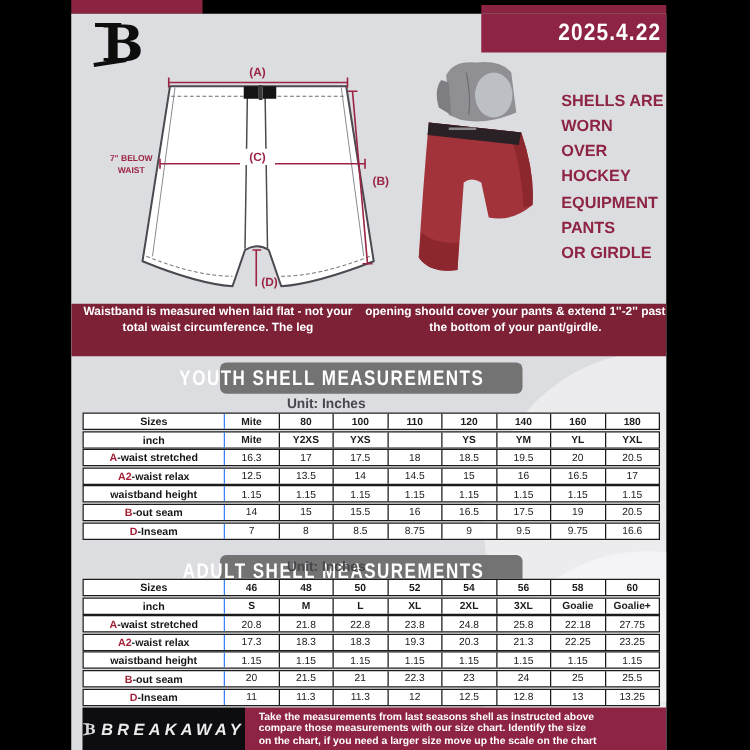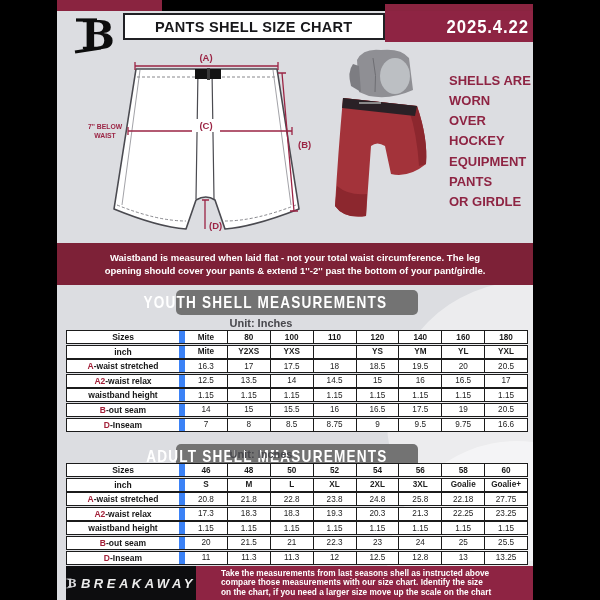--- a/index.html
+++ b/index.html
@@ -26,66 +26,63 @@
   }
   .date-box span{color:#fff;font-weight:bold;font-size:19px;letter-spacing:1px;transform:scaleX(.88);}
   
   .diagram{position:absolute;left:28px;top:42px;}
   .photo{position:absolute;left:272px;top:35px;}
   .caption{position:absolute;left:392px;top:60px;width:86px;color:#8e2443;font-size:13px;font-weight:bold;line-height:1.55;}
   
   .notice{
     position:absolute;left:0;top:232px;width:476px;height:42px;background:#7d2137;
     color:#fff;font-size:9.5px;font-weight:bold;text-align:center;line-height:13px;
-    display:flex;flex-direction:column;justify-content:center;
+    display:flex;flex-direction:row;justify-content:center;
   }
   
   .banner{
     position:absolute;left:119px;width:242px;height:25px;background:#737373;border-radius:5px;
     display:flex;align-items:center;justify-content:flex-end;
   }
   .banner span{color:#fff;font-weight:bold;font-size:17px;letter-spacing:1.5px;transform:scaleX(.8);white-space:nowrap;}
   .unit{position:absolute;left:0;width:408px;text-align:center;color:#47474c;font-size:11px;font-weight:bold;}
   
   .mtable{position:absolute;left:9px;width:462px;}
   .t-row{display:flex;height:12px;margin-bottom:0.6px;border:1px solid #1b1b1b;background:#fff;box-sizing:content-box;}
-  .t-label{width:112px;border-right:6px solid #3b82f6;display:flex;align-items:center;justify-content:center;
+  .t-label{width:112px;border-right:1px solid #3b82f6;display:flex;align-items:center;justify-content:center;
     font-size:8.5px;font-weight:bold;color:#161616;white-space:nowrap;}
   .t-cell{flex:1;border-right:1px solid #1b1b1b;display:flex;align-items:center;justify-content:center;
     font-size:8.2px;color:#1c1c1c;}
   .t-cell:last-child{border-right:none;}
   .t-row.hdr .t-cell{font-weight:bold;}
   .red{color:#a32038;}
   
   .f-black{position:absolute;left:9px;top:555px;width:130px;height:34px;background:#0d0d0f;
     display:flex;align-items:center;justify-content:center;gap:5px;}
   .f-brand{color:#ececec;font-size:13px;font-weight:bold;letter-spacing:3.5px;font-style:italic;}
   .f-maroon{position:absolute;left:139px;top:555px;width:337px;height:34px;background:#8e2443;box-sizing:border-box;
-    padding:3px 25px;color:#fff;font-size:8.3px;font-weight:bold;line-height:9.4px;}
+    padding:3px 11px;color:#fff;font-size:8.3px;font-weight:bold;line-height:9.4px;}
 </style>
 </head>
 <body>
 
 <div class="remnant" style="left:57px;top:0;width:105px;height:11px;"></div>
 <div class="remnant" style="left:385px;top:4px;width:148px;height:7px;"></div>
 
 <div class="page">
 
   <div class="wm" style="left:330px;top:270px;width:280px;height:280px;"></div>
   <div class="wm" style="left:330px;top:430px;width:260px;height:260px;"></div>
 
   <div class="logo">
     <svg width="44" height="44" viewBox="0 0 44 44">
       <text x="8" y="37" font-family="DejaVu Serif, serif" font-size="40" font-weight="bold" fill="#0d0d0d">B</text>
       <path d="M3,8 H24" stroke="#0d0d0d" stroke-width="3.2" fill="none"></path>
       <path d="M2,40 L28,36" stroke="#0d0d0d" stroke-width="3.2" fill="none"></path>
     </svg>
-  </div>
-  <div class="title-box">
-    <span>PANTS SHELL SIZE CHART</span>
   </div>
   <div class="date-box">
     <span>2025.4.22</span>
   </div>
 
   <div class="diagram">
     <svg width="228" height="182" viewBox="0 0 228 182">
 
       <path d="M51,16 L192,16 L214,156 Q168,174 140,176 L130,147 Q121,141 111,147 L101,176 Q73,174 29,156 Z" fill="#ffffff" stroke="#4a4a50" stroke-width="1.6" stroke-linejoin="round"></path>
 

